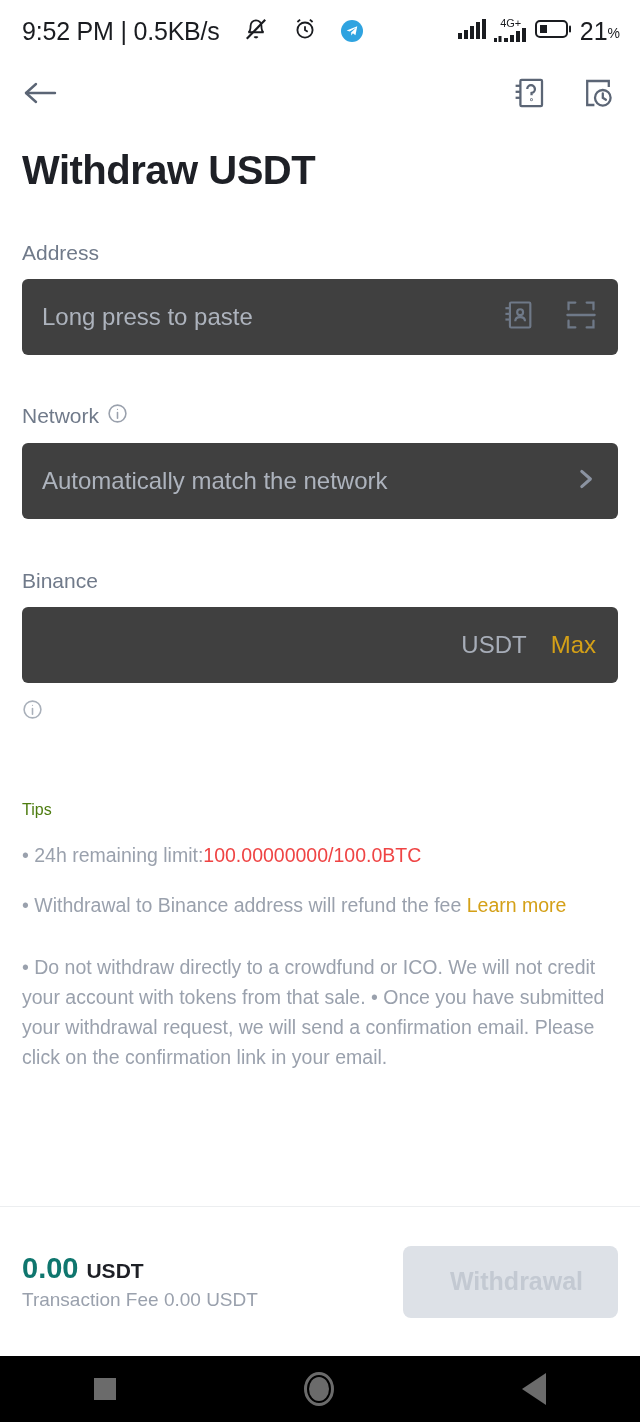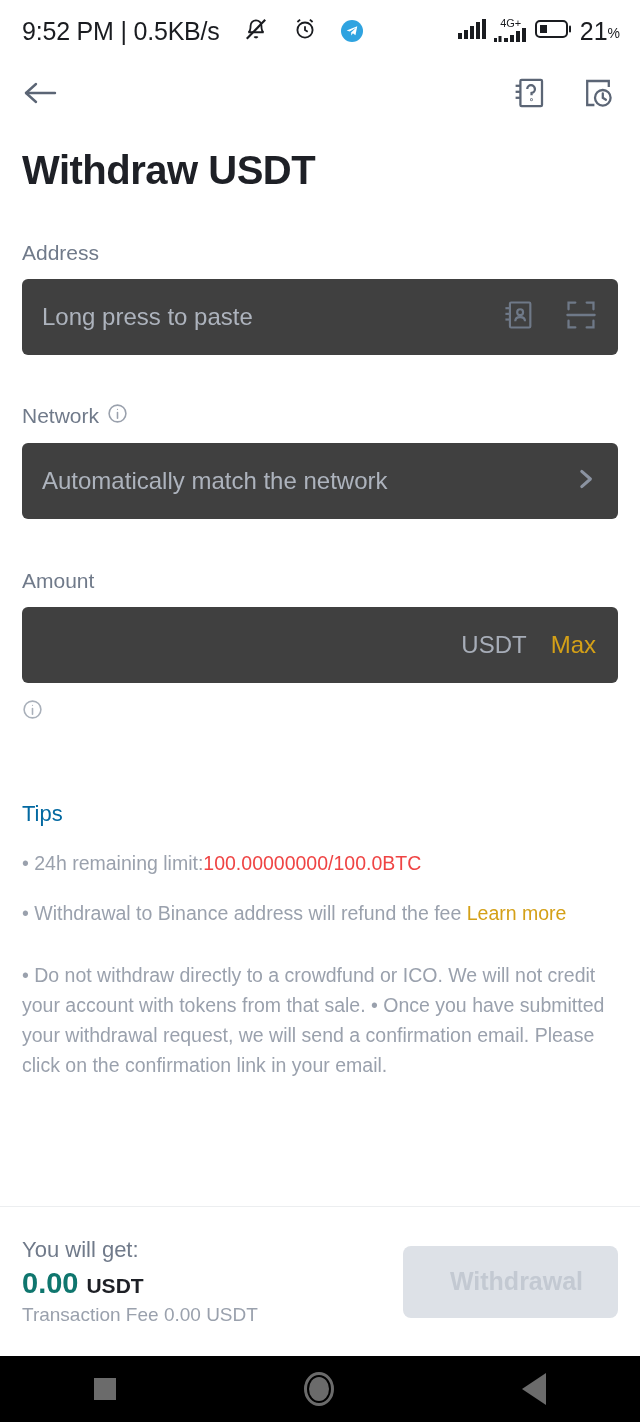--- a/index.html
+++ b/index.html
@@ -56,21 +56,21 @@
   .amount-box { justify-content:flex-end; gap:24px; padding-right:22px; }
   .amount-unit { font-size:24px; color:#a7adb8; }
   .amount-max { font-size:24px; color:#d4a017; font-weight:normal; }
 
   .available {
     font-size:19px; color:#8c939f; margin-top:16px;
     display:flex; align-items:center; gap:9px;
   }
 
   
-  .tips-title { font-size:22px; color:#0369a1; margin-top:76px; }
+  .tips-title { font-size:16px; color:#4d7c0f; margin-top:76px; }
   .tip {
     font-size:19.5px; color:#9aa1ad; line-height:1.45; margin-top:22px;
   }
   .tip-strong { color:#ef4444; }
   .tip-link { color:#d4a017; }
   .tip-para { margin-top:32px; line-height:1.55; }
 
   
   .bottombar {
     position:absolute; left:0; right:0; bottom:66px; height:150px;
@@ -237,21 +237,21 @@
     <div class="input-box">
       <span class="input-placeholder">Automatically match the network</span>
       <span>
         <svg width="26" height="26" viewBox="0 0 24 24" fill="none" stroke="#8b93a1" stroke-width="2.8" stroke-linecap="round" stroke-linejoin="round">
           <polyline points="9,5 17,12 9,19"></polyline>
         </svg>
       </span>
     </div>
 
     <div class="field-label label-amount">
-      <span>Amount</span>
+      <span>Binance</span>
     </div>
     <div class="input-box amount-box">
       <span class="amount-unit">USDT</span>
       <span class="amount-max">Max</span>
     </div>
     <div class="available">
       <span>
         <svg width="21" height="21" viewBox="0 0 20 20" fill="none" stroke="#a9b0ba" stroke-width="1.5">
           <circle cx="10" cy="10" r="8"></circle>
           <line x1="10" y1="9" x2="10" y2="14.5" stroke-linecap="round"></line>
@@ -265,21 +265,20 @@
       <span>• 24h remaining limit:</span><span class="tip-strong">100.00000000/100.0BTC</span>
     </div>
     <div class="tip">
       <span>• Withdrawal to Binance address will refund the fee </span><span class="tip-link">Learn more</span>
     </div>
     <div class="tip tip-para">• Do not withdraw directly to a crowdfund or ICO. We will not credit your account with tokens from that sale. • Once you have submitted your withdrawal request, we will send a confirmation email. Please click on the confirmation link in your email.</div>
   </div>
 
   <div class="bottombar">
     <div class="bb-left">
-      <span class="bb-get-label">You will get:</span>
       <span class="bb-amount-row">
         <span class="bb-amount">0.00</span>
         <span class="bb-amount-unit">USDT</span>
       </span>
       <span class="bb-fee">
         <span>Transaction Fee</span>
         <span>0.00 USDT</span>
       </span>
     </div>
     <button class="withdraw-btn">Withdrawal</button>

